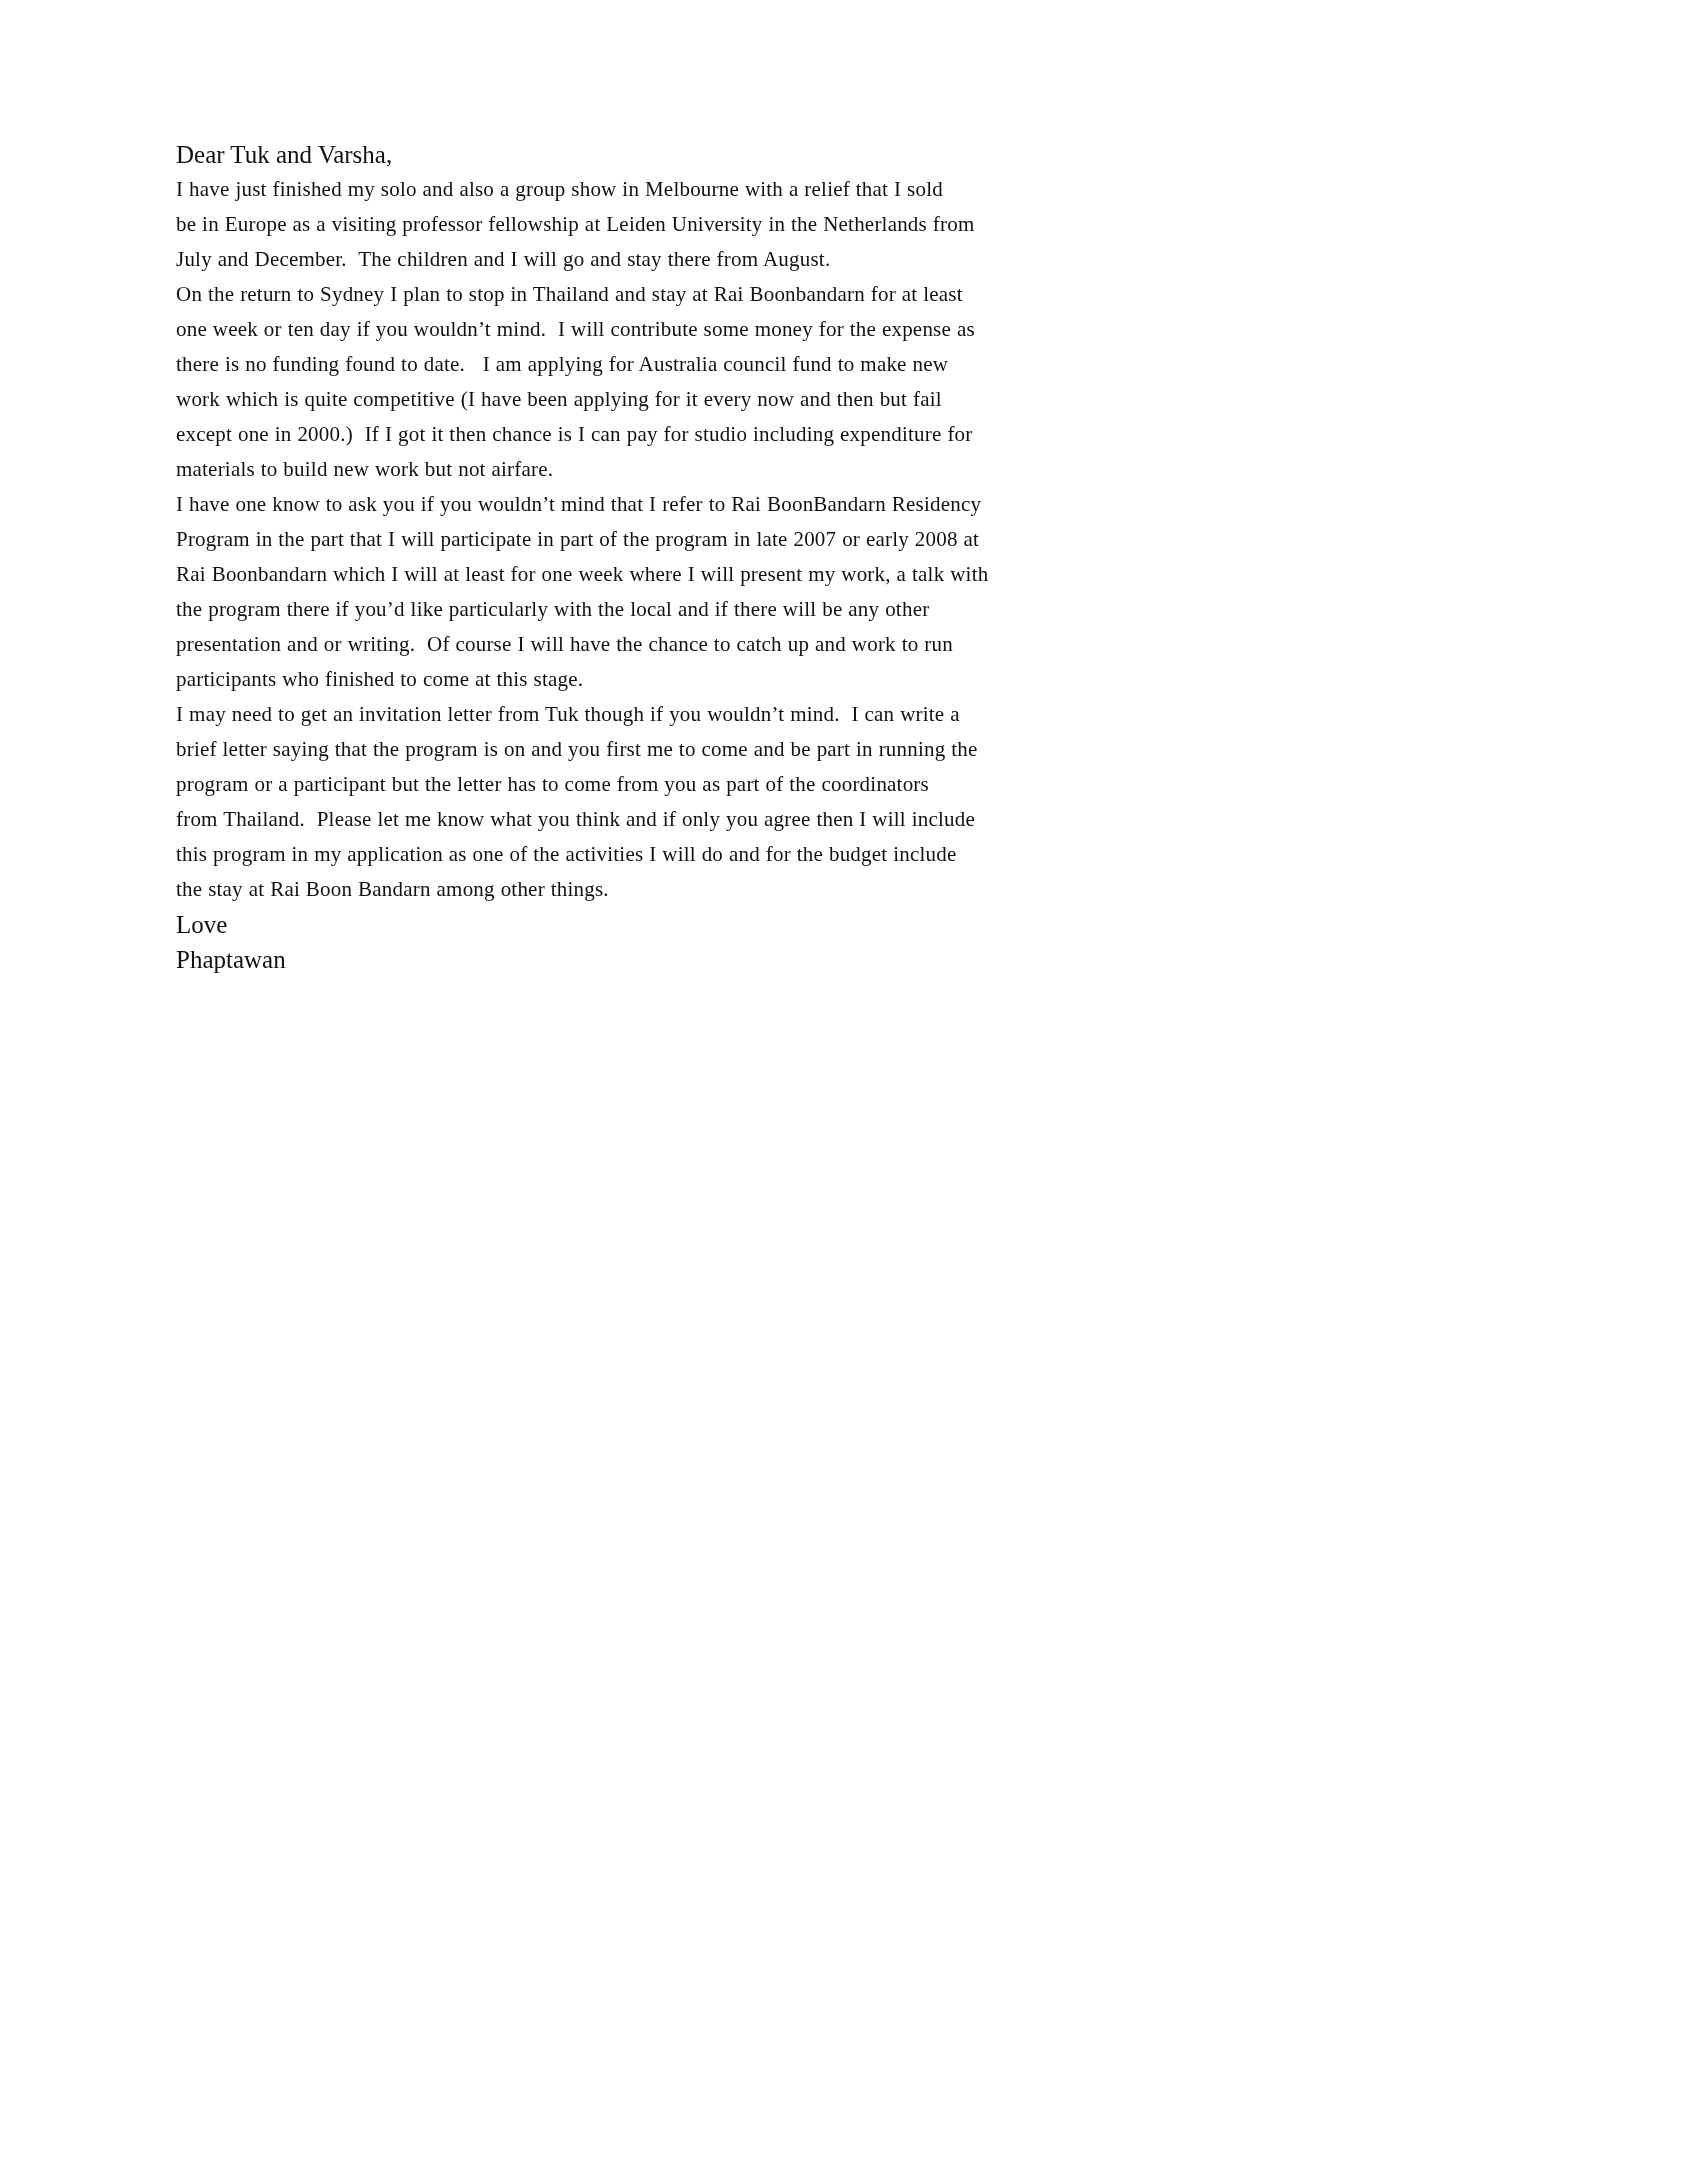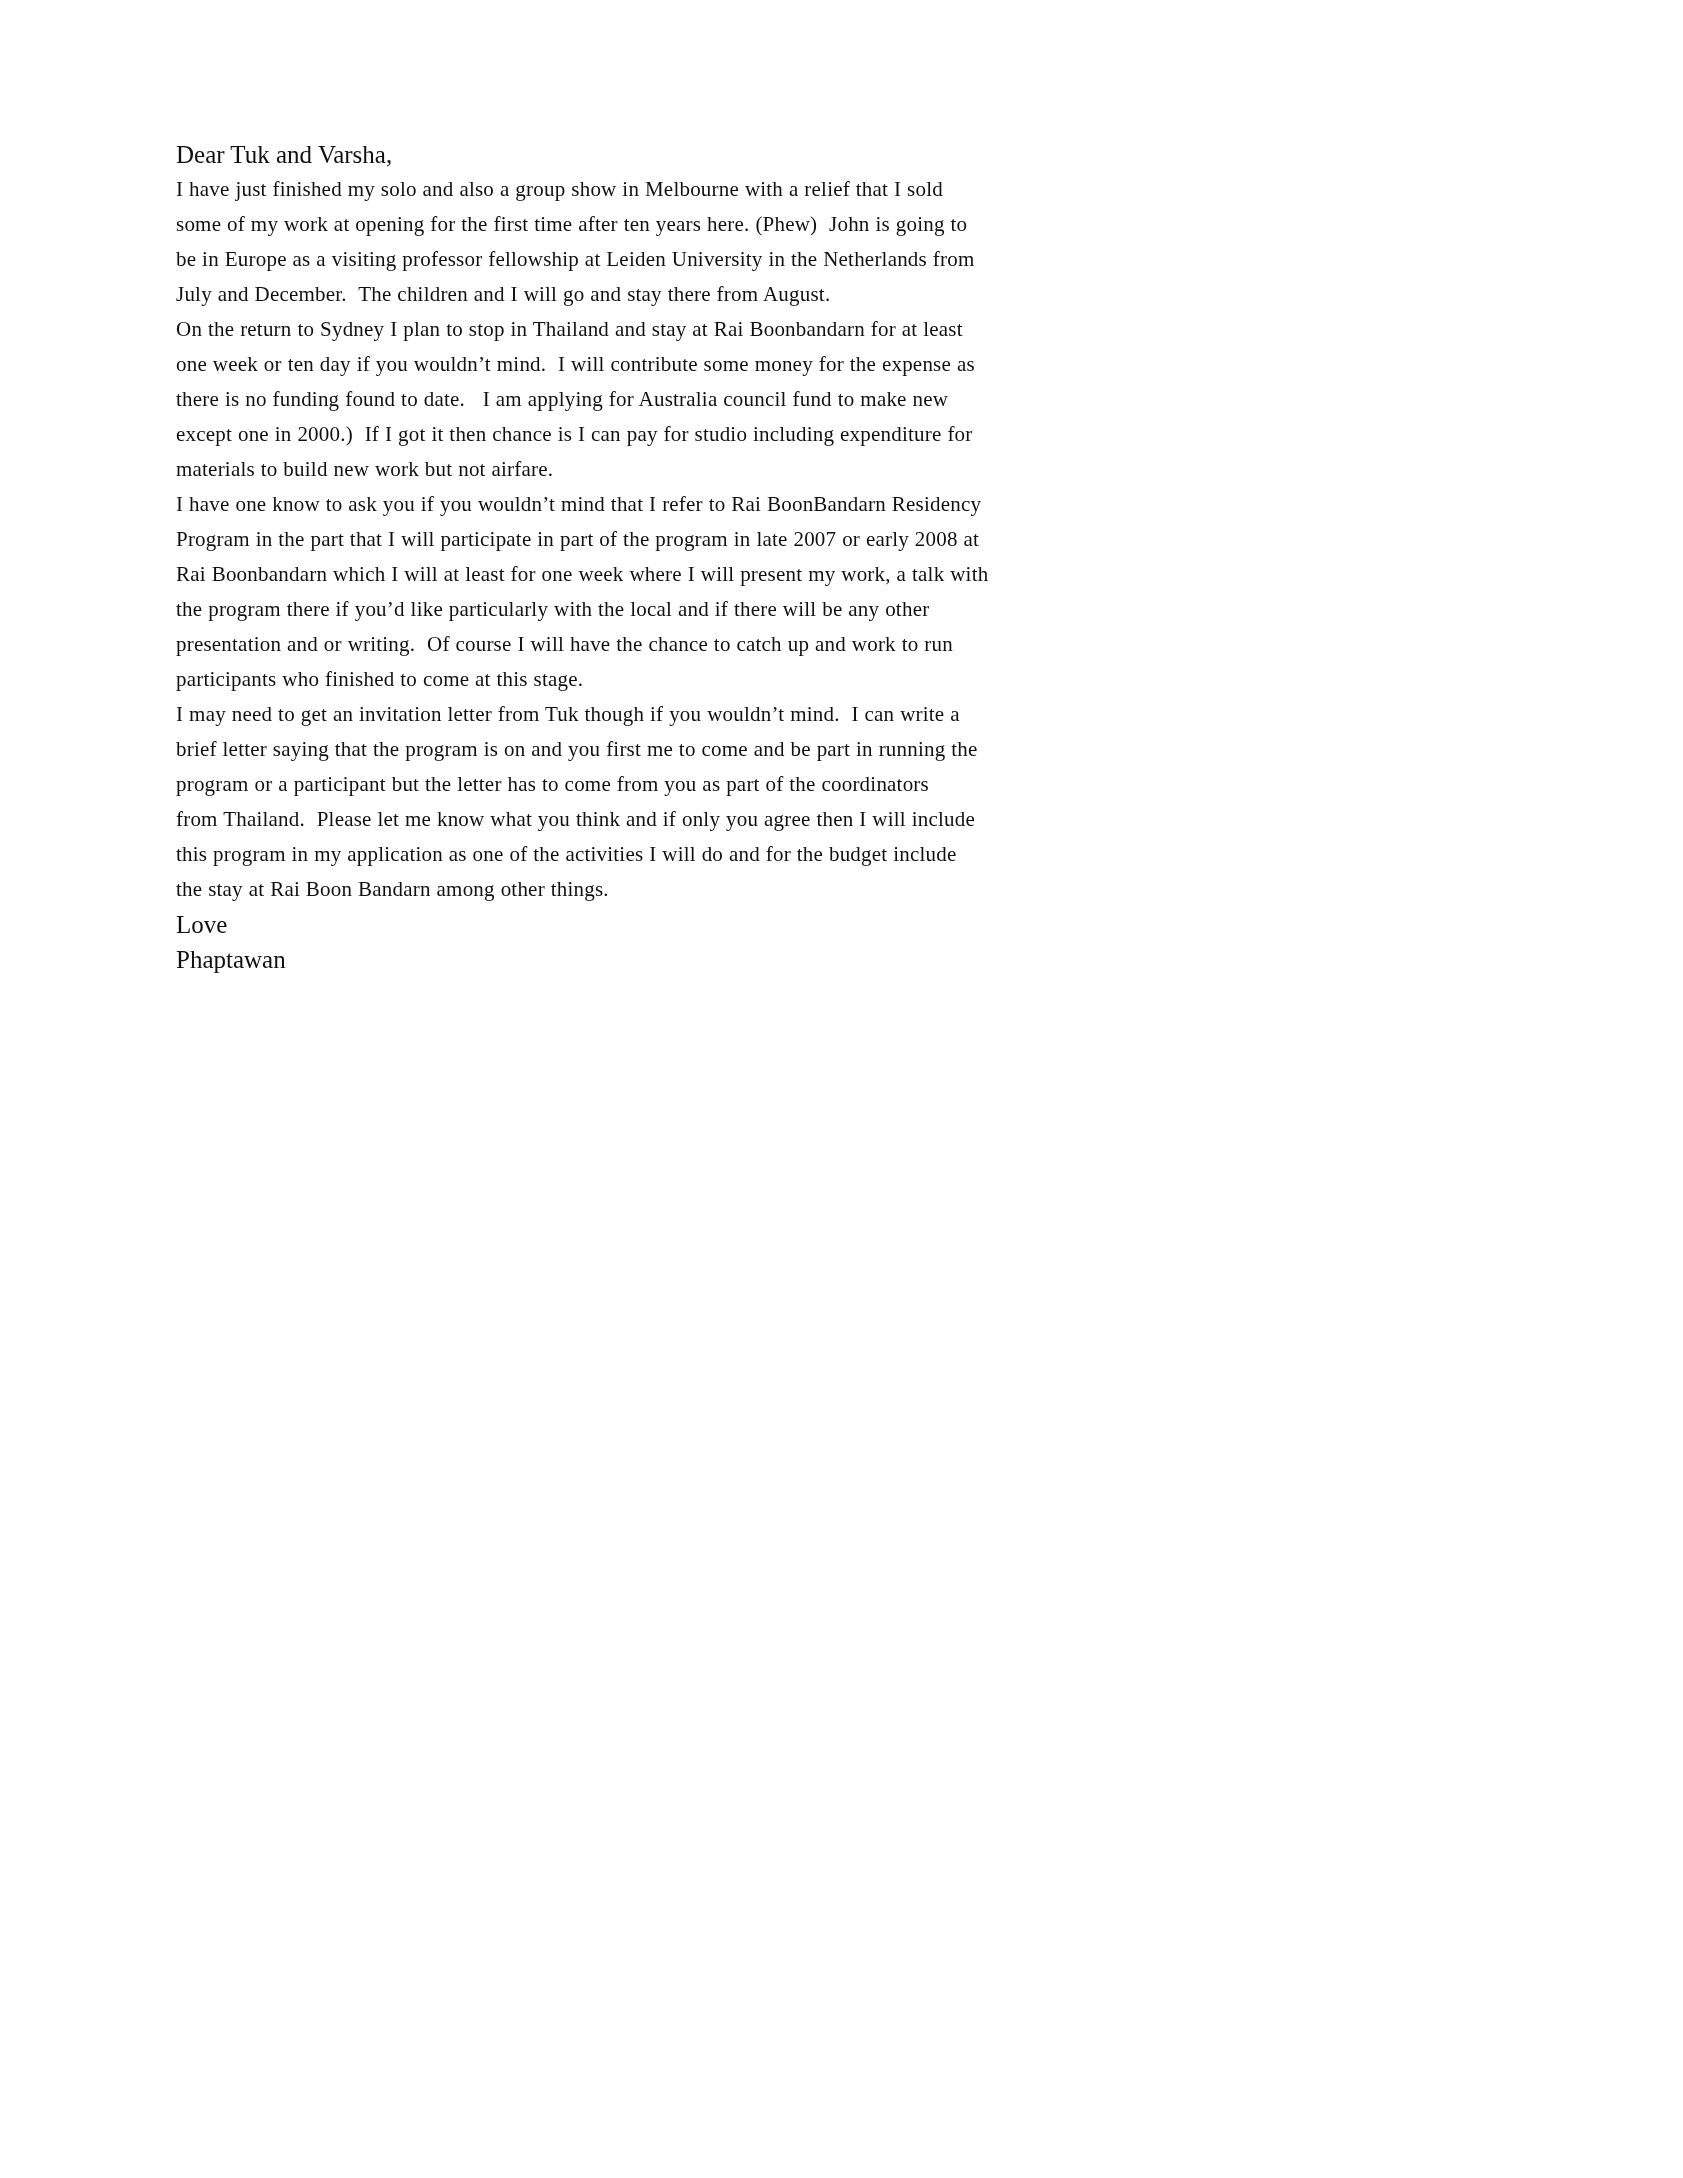--- a/index.html
+++ b/index.html
@@ -63,29 +63,29 @@
 <body>
 
 <div class="page">
 
   <div class="letter-body">
 
     <div class="salutation">Dear Tuk and Varsha,</div>
 
     <div class="para">
       <span class="ln">I have just finished my solo and also a group show in Melbourne with a relief that I sold</span>
-      <span class="ln">some of my work at opening for the first time after ten years here. (Phew)  John is going to</span>
       <span class="ln">be in Europe as a visiting professor fellowship at Leiden University in the Netherlands from</span>
       <span class="ln">July and December.  The children and I will go and stay there from August.</span>
     </div>
 
     <div class="para">
       <span class="ln">On the return to Sydney I plan to stop in Thailand and stay at Rai Boonbandarn for at least</span>
       <span class="ln">one week or ten day if you wouldn’t mind.  I will contribute some money for the expense as</span>
       <span class="ln">there is no funding found to date.   I am applying for Australia council fund to make new</span>
+      <span class="ln">work which is quite competitive (I have been applying for it every now and then but fail</span>
       <span class="ln">except one in 2000.)  If I got it then chance is I can pay for studio including expenditure for</span>
       <span class="ln">materials to build new work but not airfare.</span>
     </div>
 
     <div class="para">
       <span class="ln">I have one know to ask you if you wouldn’t mind that I refer to Rai BoonBandarn Residency</span>
       <span class="ln">Program in the part that I will participate in part of the program in late 2007 or early 2008 at</span>
       <span class="ln">Rai Boonbandarn which I will at least for one week where I will present my work, a talk with</span>
       <span class="ln">the program there if you’d like particularly with the local and if there will be any other</span>
       <span class="ln">presentation and or writing.  Of course I will have the chance to catch up and work to run</span>

